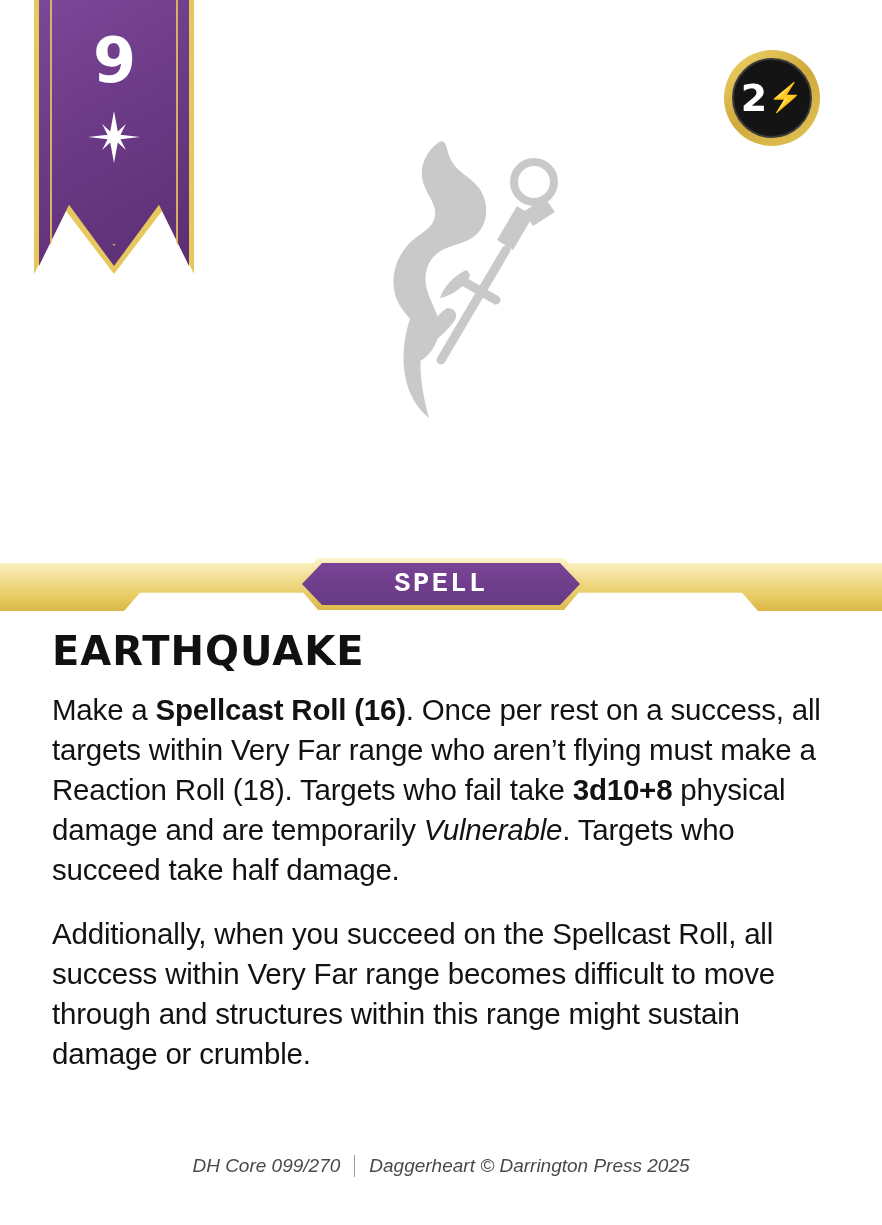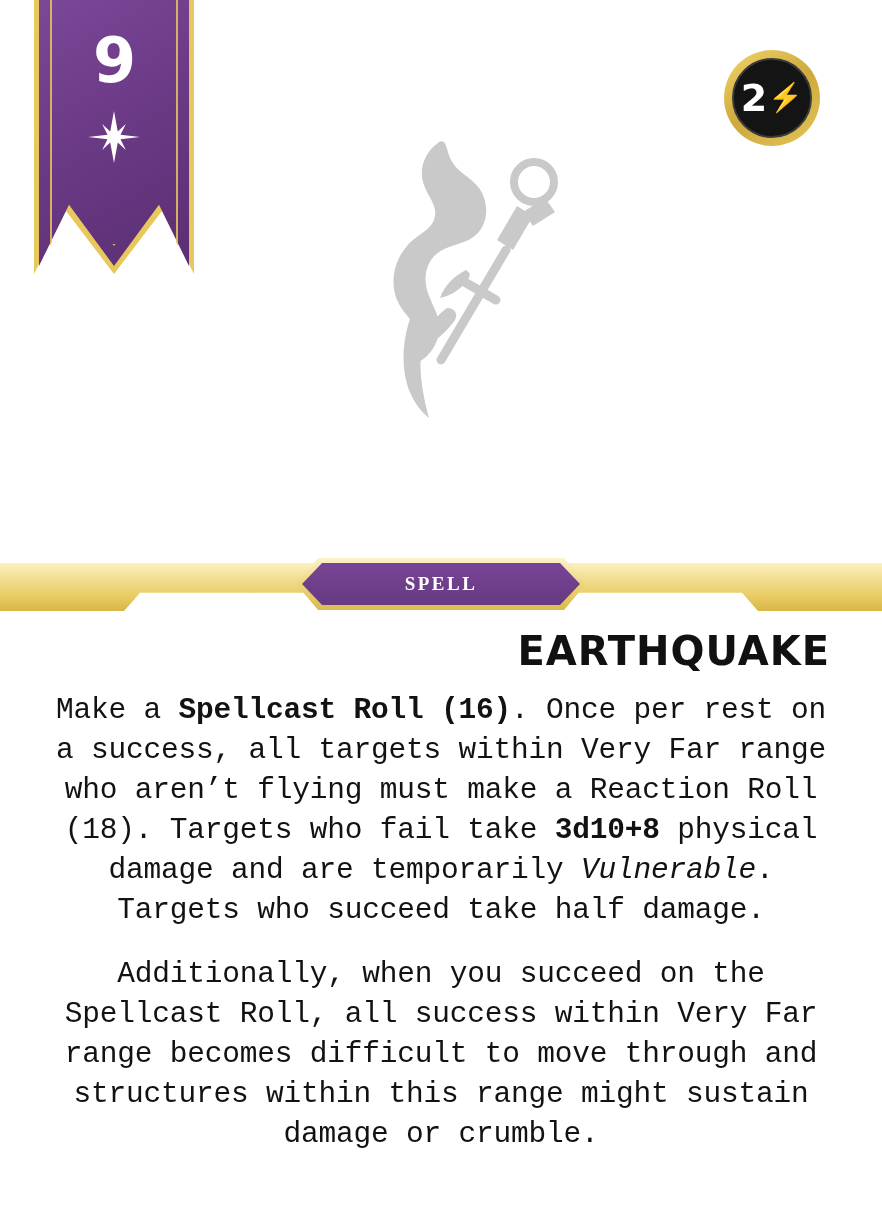--- a/index.html
+++ b/index.html
@@ -164,52 +164,51 @@
     height: 42px;
     background: linear-gradient(180deg, #7a4496 0%, #653a82 100%);
     -webkit-clip-path: polygon(20px 0, 258px 0, 278px 50%, 258px 100%, 20px 100%, 0 50%);
     clip-path: polygon(20px 0, 258px 0, 278px 50%, 258px 100%, 20px 100%, 0 50%);
     display: flex;
     align-items: center;
     justify-content: center;
   }
   .type-label {
     color: #ffffff;
-    font-family: Liberation Serif, serif;
+    font-family: Liberation Mono, monospace;
     font-weight: bold;
-    font-size: 19px;
+    font-size: 27px;
     letter-spacing: 2.5px;
   }
 
   
   .content {
     position: absolute;
     left: 0;
     top: 628px;
     width: 882px;
     padding: 0 52px;
     box-sizing: border-box;
   }
   .card-title {
-    text-align: right;
+    text-align: left;
     font-family: "DejaVu Sans", sans-serif;
     font-weight: bold;
     font-size: 40px;
     letter-spacing: 1px;
     color: #111111;
     margin: 0 0 16px 0;
   }
   .para {
-    font-family: Liberation Mono, monospace;
+    font-family: Liberation Sans, sans-serif;
     font-size: 29.5px;
     line-height: 40px;
     color: #121212;
     margin: 0 0 24px 0;
     letter-spacing: -0.2px;
-    text-align: center;
   }
   .para:last-child { margin-bottom: 0; }
   .para b { font-weight: bold; }
   .para i { font-style: italic; }
 
   
   .footer {
     position: absolute;
     left: 0;
     bottom: 48px;
@@ -283,14 +282,19 @@
       <span class="type-label">SPELL</span>
     </div>
   </div>
 
   <div class="content">
     <h1 class="card-title">EARTHQUAKE</h1>
     <p class="para" id="para-1"><span>Make a </span><b>Spellcast Roll (16)</b><span>. Once per rest on a success, all targets within Very Far range who aren’t flying must make a Reaction Roll (18). Targets who fail take </span><b>3d10+8</b><span> physical damage and are temporarily </span><i>Vulnerable</i><span>. Targets who succeed take half damage.</span></p>
     <p class="para" id="para-2"><span>Additionally, when you succeed on the Spellcast Roll, all success within Very Far range becomes difficult to move through and structures within this range might sustain damage or crumble.</span></p>
   </div>
 
+  <div class="footer">
+    <span>DH Core 099/270</span>
+    <span class="footer-sep"></span>
+    <span>Daggerheart © Darrington Press 2025</span>
+  </div>
 
 </div>
 
 </body></html>

